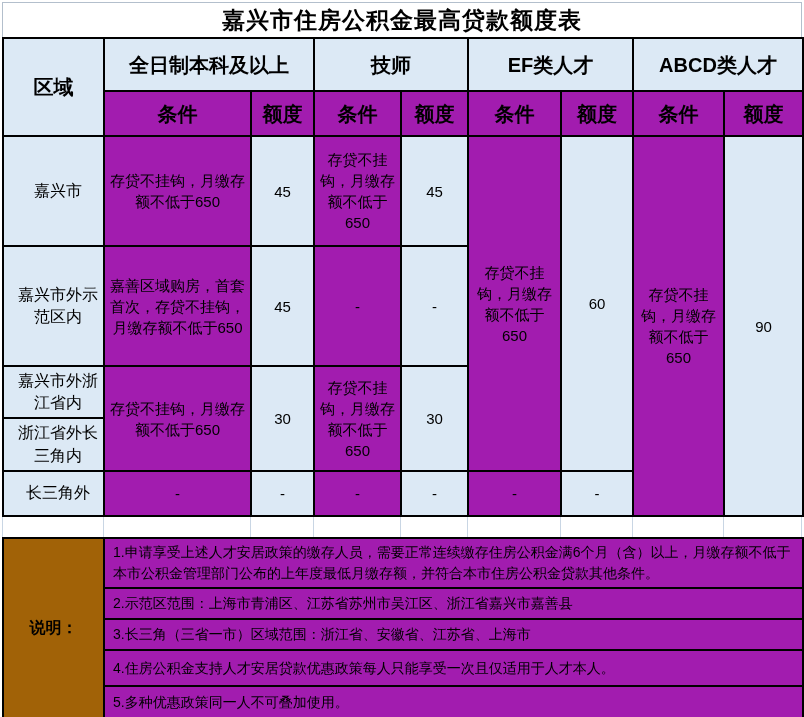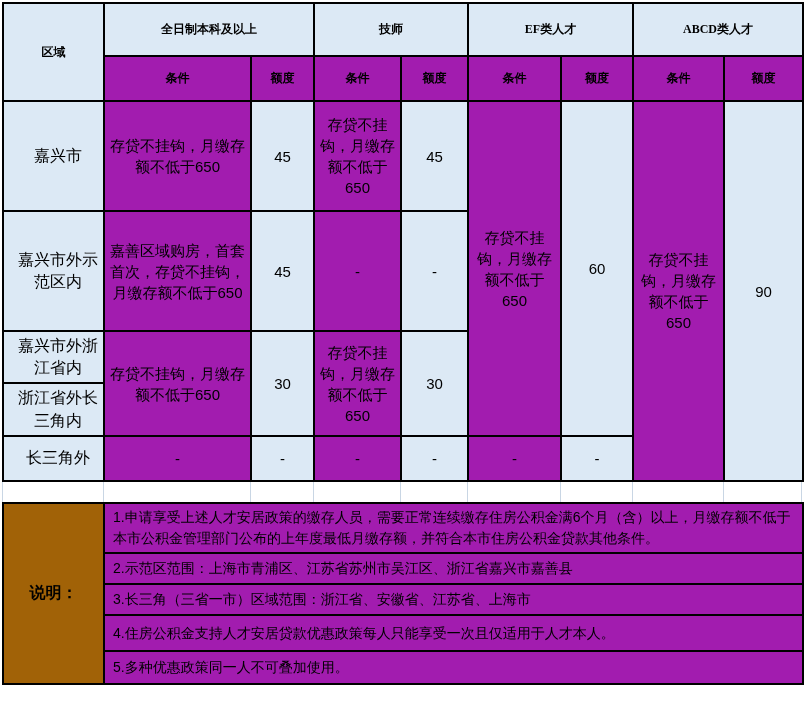--- a/index.html
+++ b/index.html
@@ -22,21 +22,21 @@
   }
   table { border-collapse: collapse; table-layout: fixed; width: 800px; }
   td {
     border: 2px solid #000;
     text-align: center; vertical-align: middle;
     font-size: 15px; line-height: 1.4;
     padding: 2px 3px; overflow: hidden;
     background: #a21caf;
   }
   td.blue { background: #dce9f5; }
-  td.hdr  { font-weight: bold; font-size: 12px; font-family: Liberation Serif, serif; }
+  td.hdr  { font-weight: bold; font-size: 20px; }
   td.region { font-size: 16px; padding-left: 12px; }
   td.note {
     text-align: left; font-size: 14px; line-height: 1.5;
     padding: 3px 8px; border-width: 2px;
   }
   tr.h1 { height: 53px; }
   tr.h2 { height: 45px; }
   tr.r1 { height: 110px; }
   tr.r2 { height: 120px; }
   tr.r3 { height: 52px; }
@@ -49,20 +49,23 @@
   tr.n5 { height: 33px; }
   .gap { width: 800px; height: 20px; position: relative; background: #fff; }
   .gap .vl { position: absolute; top: 0; bottom: 0; width: 1px; background: #c9d6e4; }
   .notes-label { font-weight: bold; font-size: 16px; background: #a16207; }
 </style>
 </head>
 <body>
 
 <div class="page">
 
+  <div class="title-box">
+    <span>嘉兴市住房公积金最高贷款额度表</span>
+  </div>
 
   <table class="main">
     <colgroup>
       <col style="width:101px">
       <col style="width:147px">
         <col style="width:63px">
       <col style="width:87px">
         <col style="width:67px">
       <col style="width:93px">
         <col style="width:72px">

